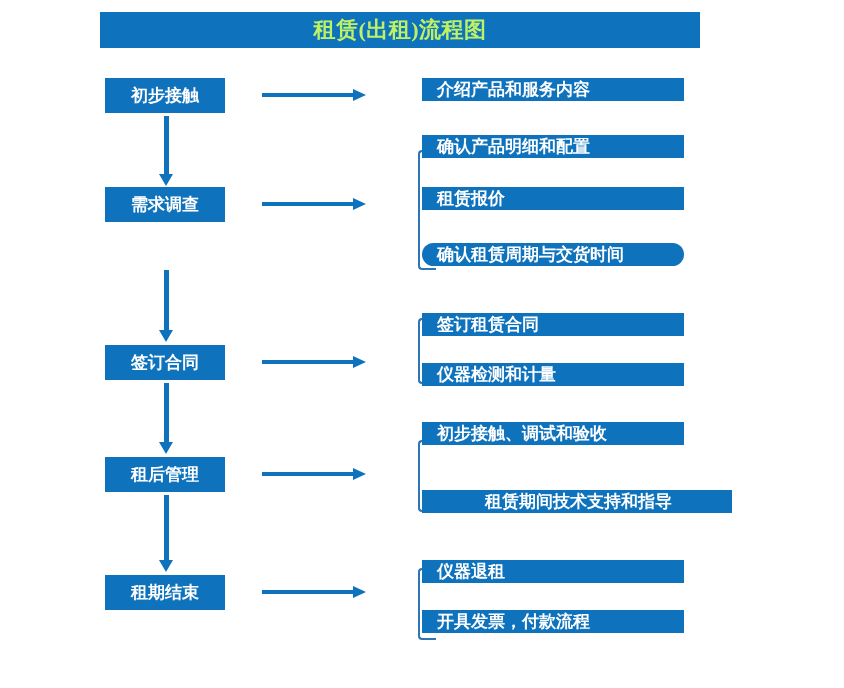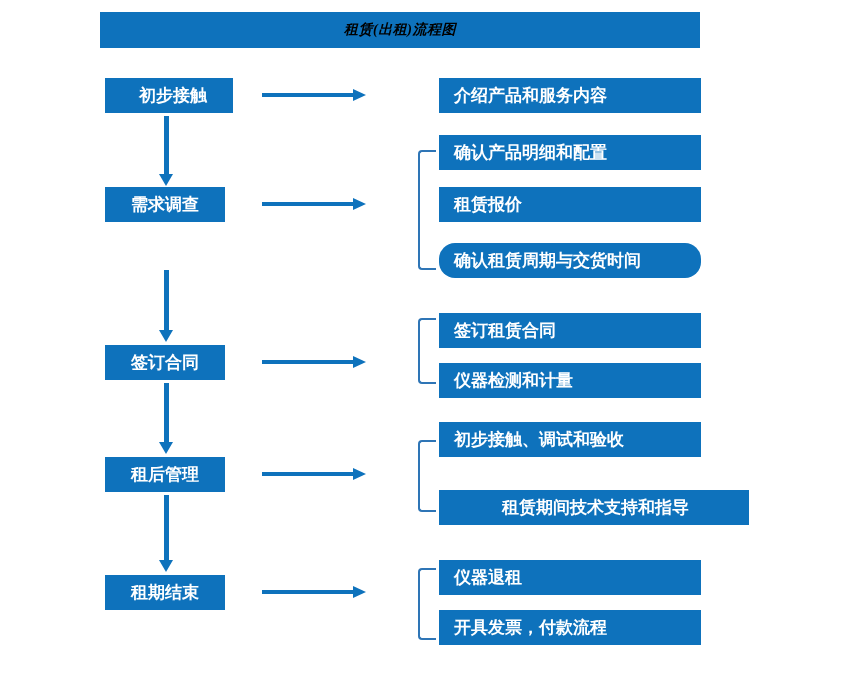--- a/index.html
+++ b/index.html
@@ -22,26 +22,25 @@
     left: 100px;
     top: 12px;
     width: 600px;
     height: 36px;
     background: #0E72BC;
     display: flex;
     align-items: center;
     justify-content: center;
   }
   .title-bar .title-text {
-    color: #000000;
-    font-size: 14px;
+    color: #bef264;
+    font-size: 22px;
     font-weight: bold;
     letter-spacing: 0.5px;
     white-space: nowrap;
-    font-style: italic;
   }
 
   
   .stage-box {
     position: absolute;
     left: 105px;
     width: 120px;
     height: 35px;
     background: #0E72BC;
     display: flex;
@@ -51,23 +50,23 @@
   .stage-box .stage-label {
     color: #ffffff;
     font-size: 17px;
     font-weight: bold;
     white-space: nowrap;
   }
 
   
   .detail-box {
     position: absolute;
-    left: 439px;
+    left: 422px;
     width: 262px;
-    height: 35px;
+    height: 23px;
     background: #0E72BC;
     display: flex;
     align-items: center;
     text-align: center;
   }
   .detail-box .detail-label {
     color: #ffffff;
     font-size: 17px;
     font-weight: bold;
     white-space: nowrap;
@@ -138,21 +137,21 @@
 </style>
 </head>
 <body>
 
 <div id="canvas">
 
   <div class="title-bar">
     <span class="title-text">租赁(出租)流程图</span>
   </div>
 
-  <div class="stage-box" style="top:78px;padding-left:8px;">
+  <div class="stage-box" style="top:78px;">
     <span class="stage-label">初步接触</span>
   </div>
   <div class="stage-box" style="top:187px;">
     <span class="stage-label">需求调查</span>
   </div>
   <div class="stage-box" style="top:345px;">
     <span class="stage-label">签订合同</span>
   </div>
   <div class="stage-box" style="top:457px;align-items:center;">
     <span class="stage-label">租后管理</span>

